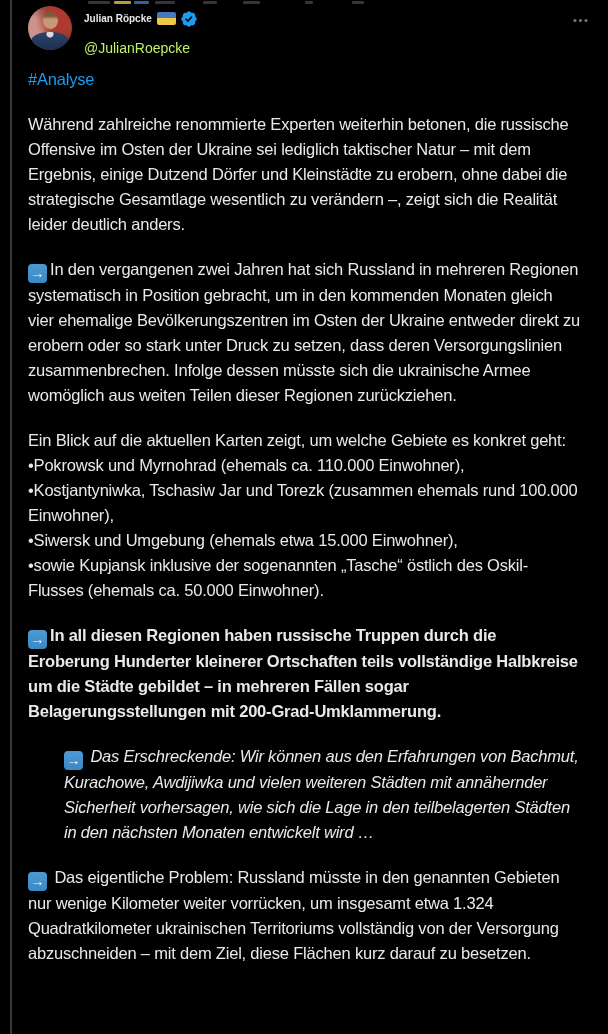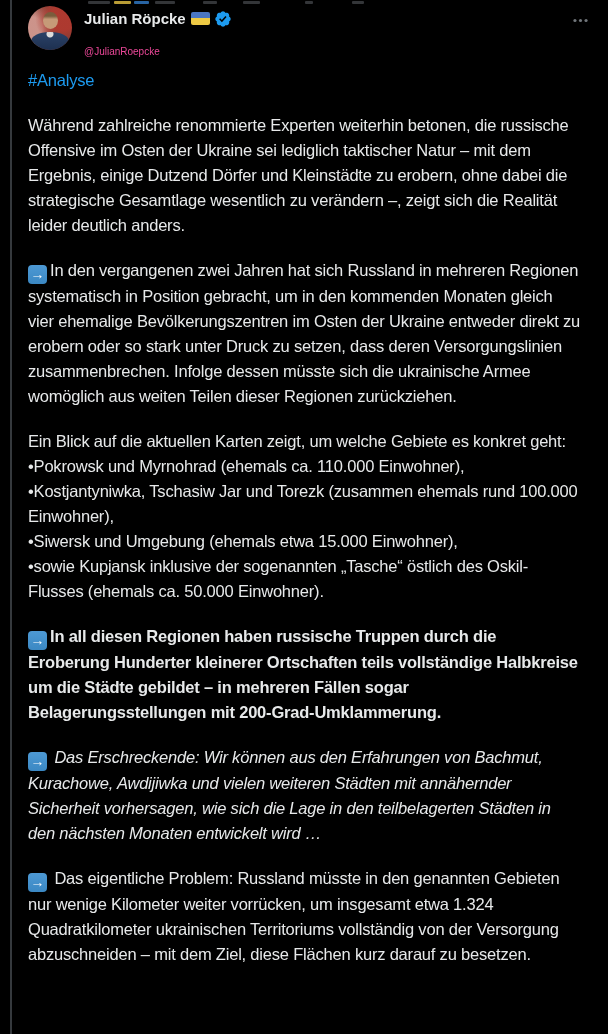--- a/index.html
+++ b/index.html
@@ -50,46 +50,46 @@
   }
   .avatar::after{ 
     content:"";position:absolute;left:3px;bottom:-2px;width:38px;height:20px;
     border-radius:48% 48% 0 0;
     background:
       radial-gradient(circle at 50% 10%, #dcdcdc 0 3px, rgba(220,220,220,0) 4px),
       linear-gradient(#2b4268,#1c2e4d);
   }
   .id-block{margin-left:12px;padding-top:3px;min-width:0;}
   .name-row{display:flex;align-items:center;gap:4px;line-height:19px;}
-  .name{color:#e7e9ea;font-weight:700;font-size:15px;cursor:pointer;}
+  .name{color:#e7e9ea;font-weight:700;font-size:10px;cursor:pointer;}
   .flag{
     display:inline-block;width:19px;height:13px;border-radius:2px;overflow:hidden;
     background:linear-gradient(#4a76c2 0 50%, #edc944 50% 100%);
     margin-left:1px;
   }
   .badge{display:inline-flex;align-items:center;}
   .badge svg{width:18px;height:18px;display:block;}
-  .handle{color:#ec4899;font-size:10px;margin-top:18px;cursor:pointer;}
+  .handle{color:#bef264;font-size:14px;margin-top:12px;cursor:pointer;}
   .more{
     position:absolute;right:-12px;top:4px;width:26px;height:20px;
     display:flex;align-items:center;justify-content:center;cursor:pointer;
   }
   .more svg{width:19px;height:19px;fill:#71767b;}
 
   
   .body{margin-top:11px;}
   .para{
     color:#e7e9ea;font-size:16.5px;line-height:25px;
     letter-spacing:-0.2px;
     margin:20px 0 0 0;
     white-space:pre-wrap;overflow-wrap:break-word;
   }
   .para:first-child{margin-top:11px;}
   .style-bold{font-weight:700;}
-  .style-italic{font-style:italic;}
+  .style-italic{font-style:italic;margin-left:36px;}
   .style-hashtag .ptext{color:#1d9bf0;cursor:pointer;}
   .arrow-emoji{
     display:inline-block;width:19px;height:19px;border-radius:4px;
     background:linear-gradient(#4d99d4,#3b88c3);
     color:#ffffff;font-size:14px;line-height:19px;text-align:center;
     font-style:normal;font-weight:700;letter-spacing:0;
     vertical-align:-3px;margin-right:3px;
   }
 </style>
 </head>

